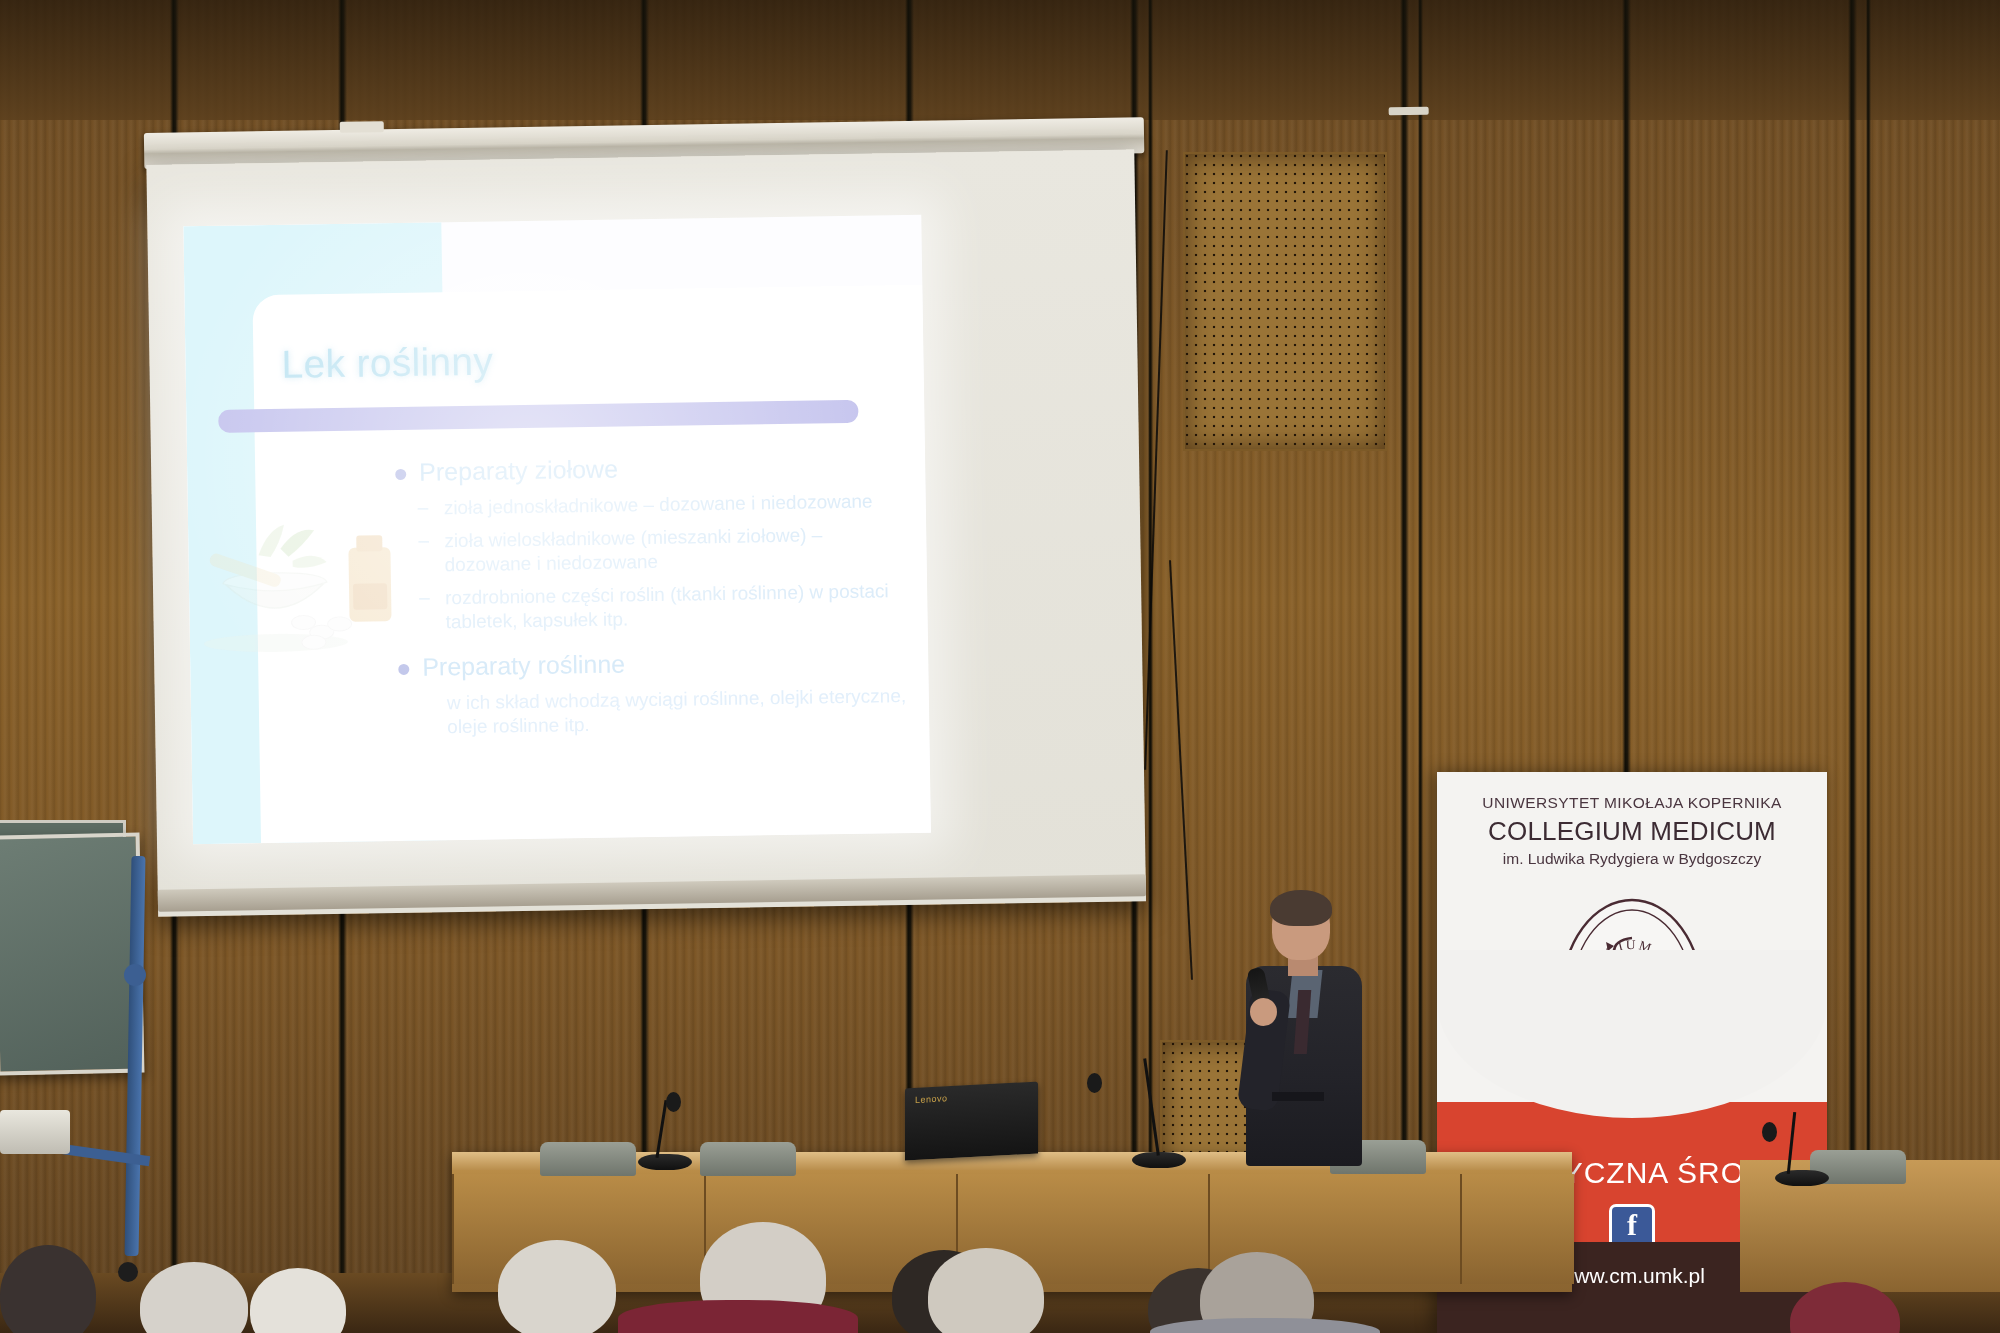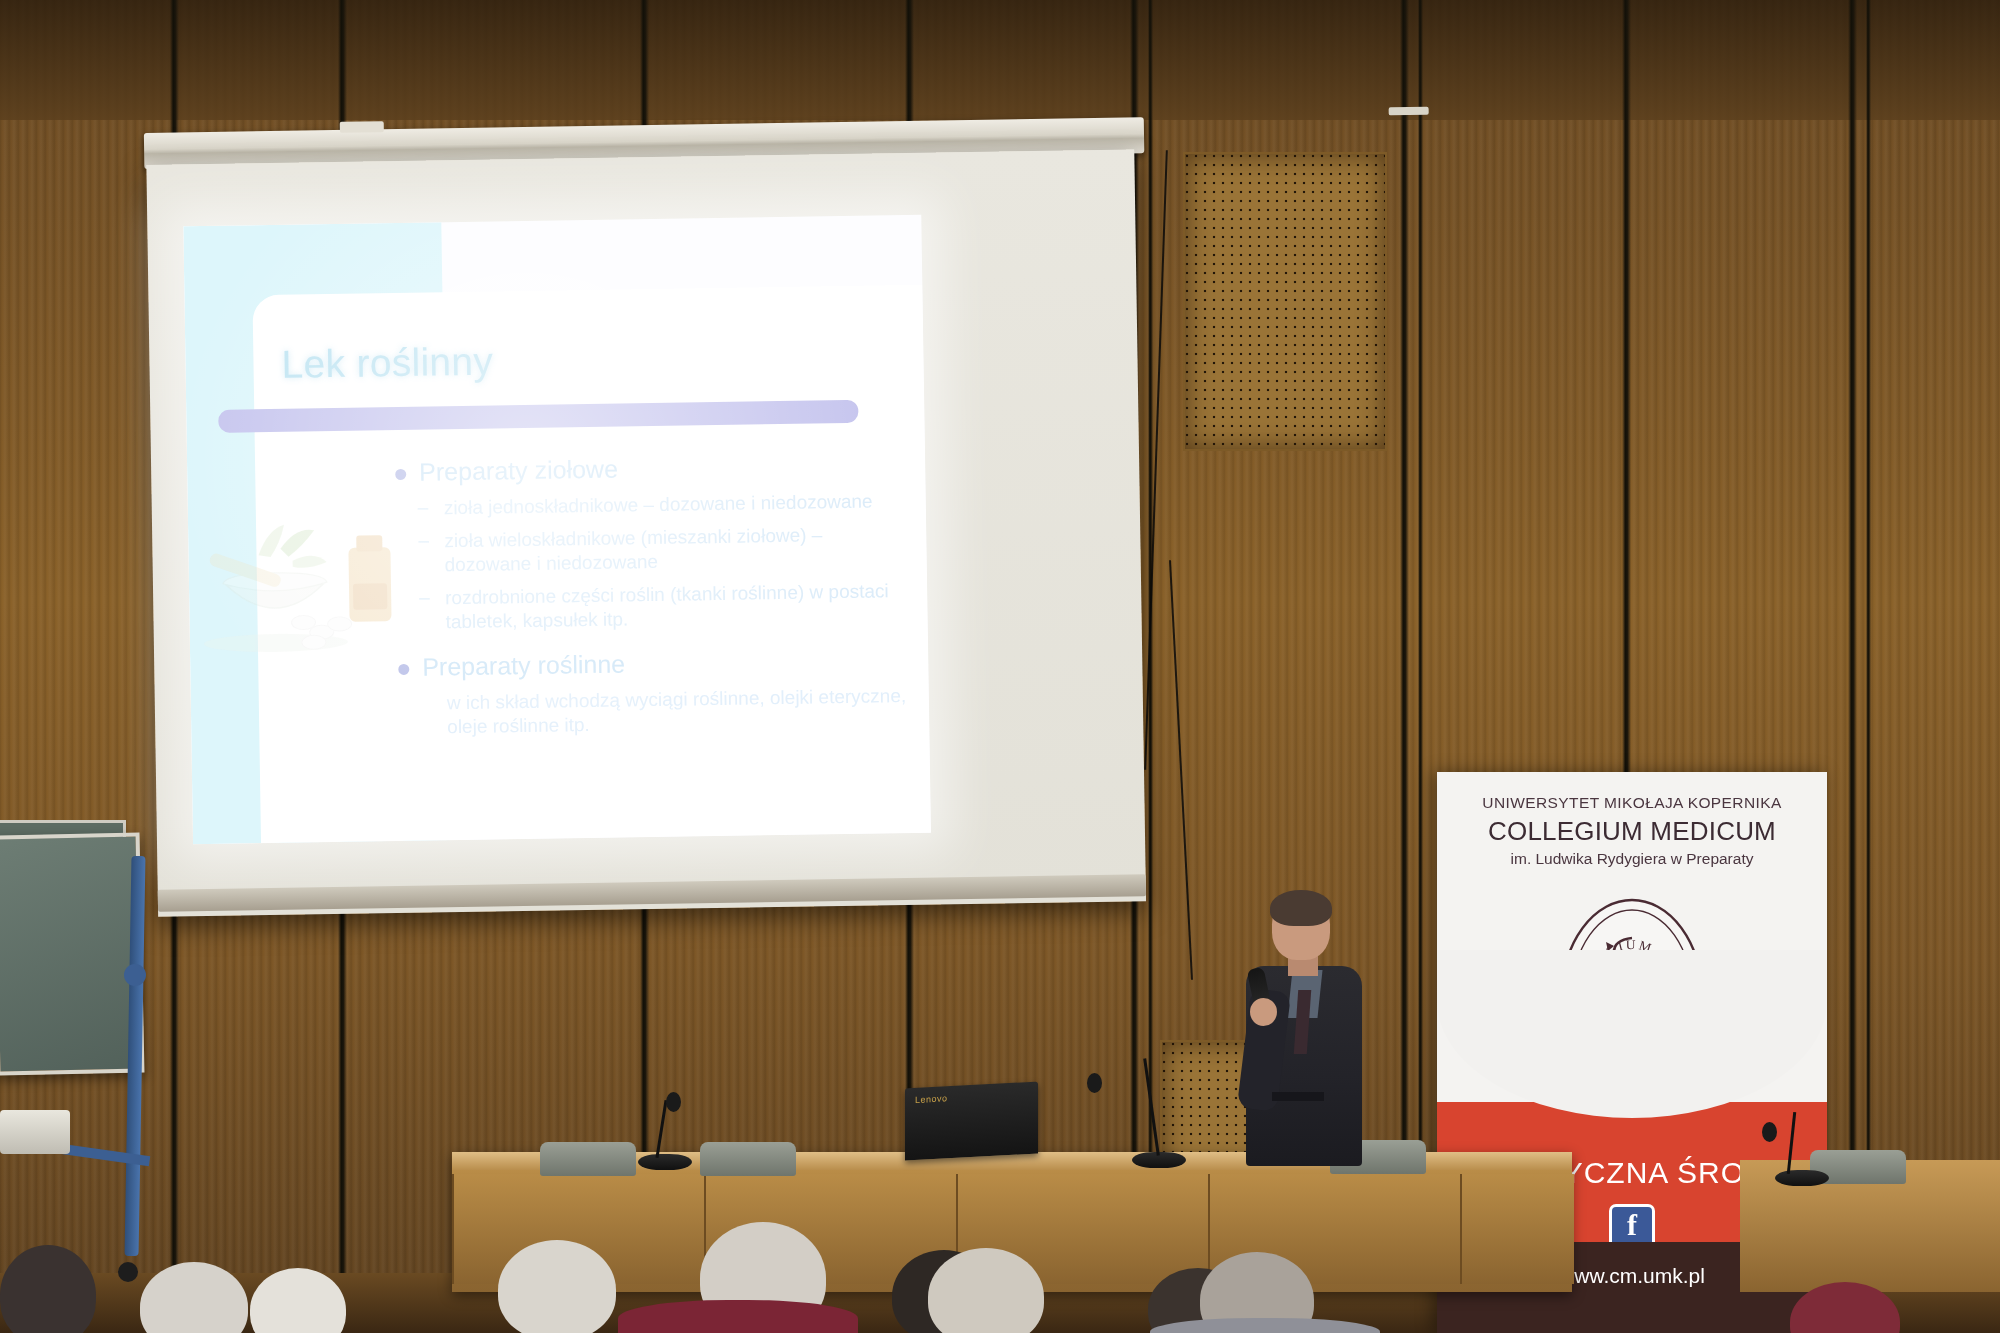--- a/index.html
+++ b/index.html
@@ -251,21 +251,21 @@
   <div class="board-leg"></div>
   <div class="caster" style="left:118px;top:1262px;"></div>
   <div class="caster" style="left:58px;top:1266px;"></div>
   <div class="wproj"></div>
 
   <div class="banner">
     <div class="banner-top"></div>
 
     <div class="bn-l1">UNIWERSYTET MIKOŁAJA KOPERNIKA</div>
     <div class="bn-l2">COLLEGIUM MEDICUM</div>
-    <div class="bn-l3">im. Ludwika Rydygiera w Preparaty</div>
+    <div class="bn-l3">im. Ludwika Rydygiera w Bydgoszczy</div>
 
     <svg class="seal" width="176" height="212" viewBox="0 0 176 212">
       <ellipse cx="88" cy="106" rx="70" ry="96" fill="#f7f6f4" stroke="#4a2b33" stroke-width="2.5"></ellipse>
       <ellipse cx="88" cy="106" rx="60" ry="86" fill="none" stroke="#4a2b33" stroke-width="1.4"></ellipse>
       <path id="arcTop" d="M34 118 A 56 80 0 0 1 142 118" fill="none"></path>
       <text font-size="13.5" fill="#4a2b33" font-family="'Liberation Serif',serif" letter-spacing="2.2">
         <textPath href="#arcTop" startOffset="4%">COLLEGIUM MEDICUM</textPath>
       </text>
       <path id="arcBot" d="M38 120 A 52 72 0 0 0 138 120" fill="none"></path>
       <text font-size="15" fill="#4a2b33" font-family="'Liberation Serif',serif" letter-spacing="4">

